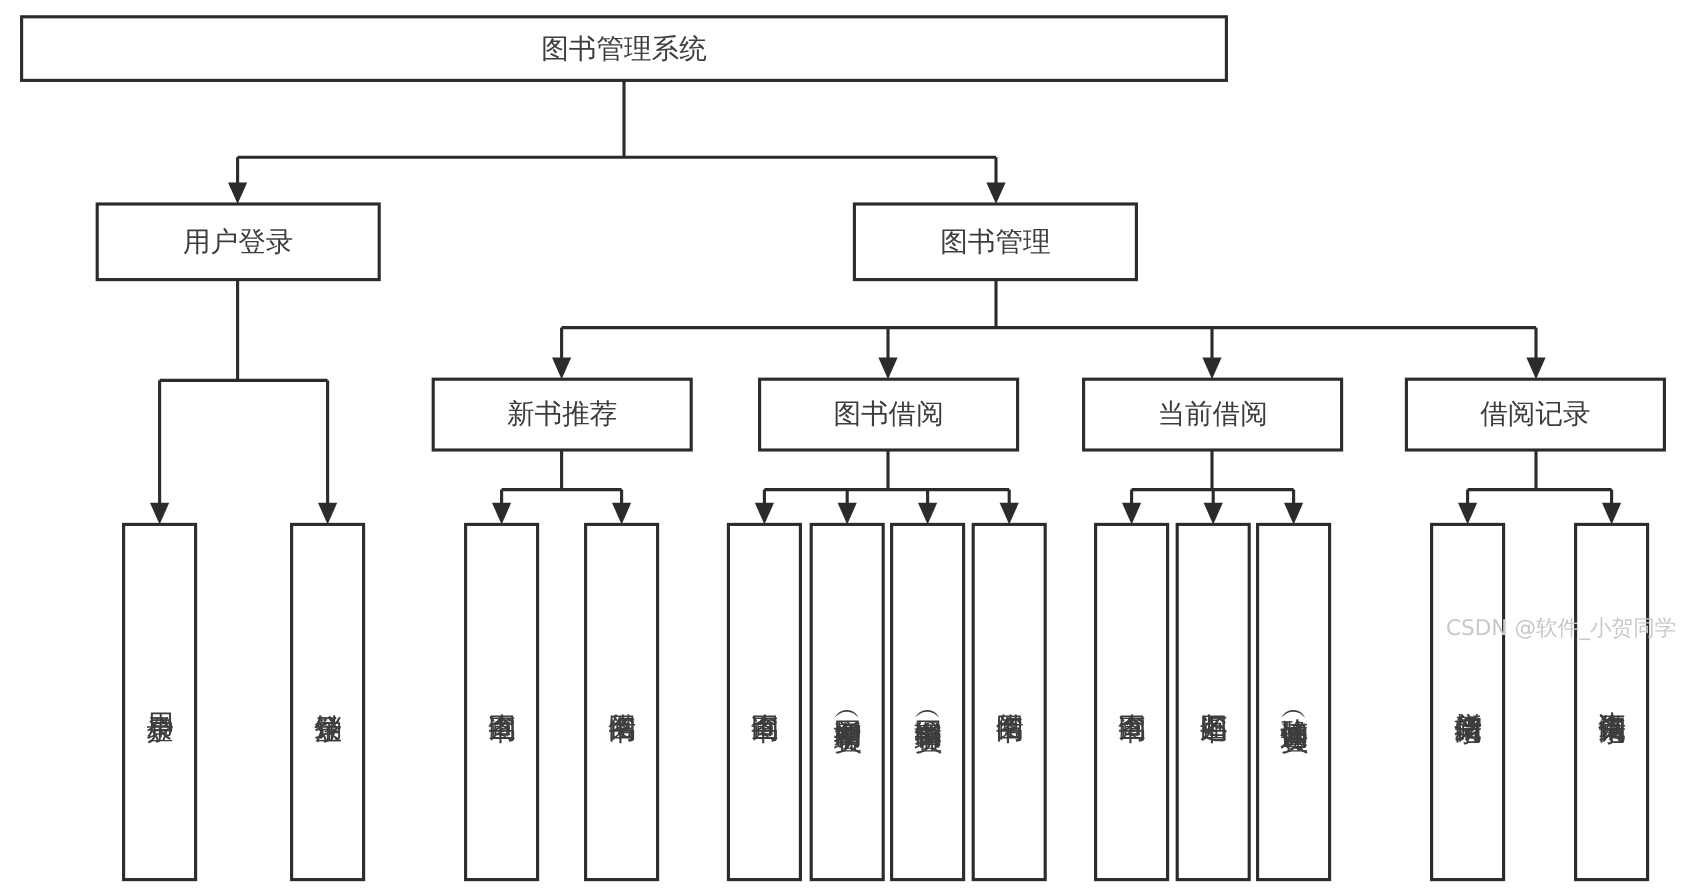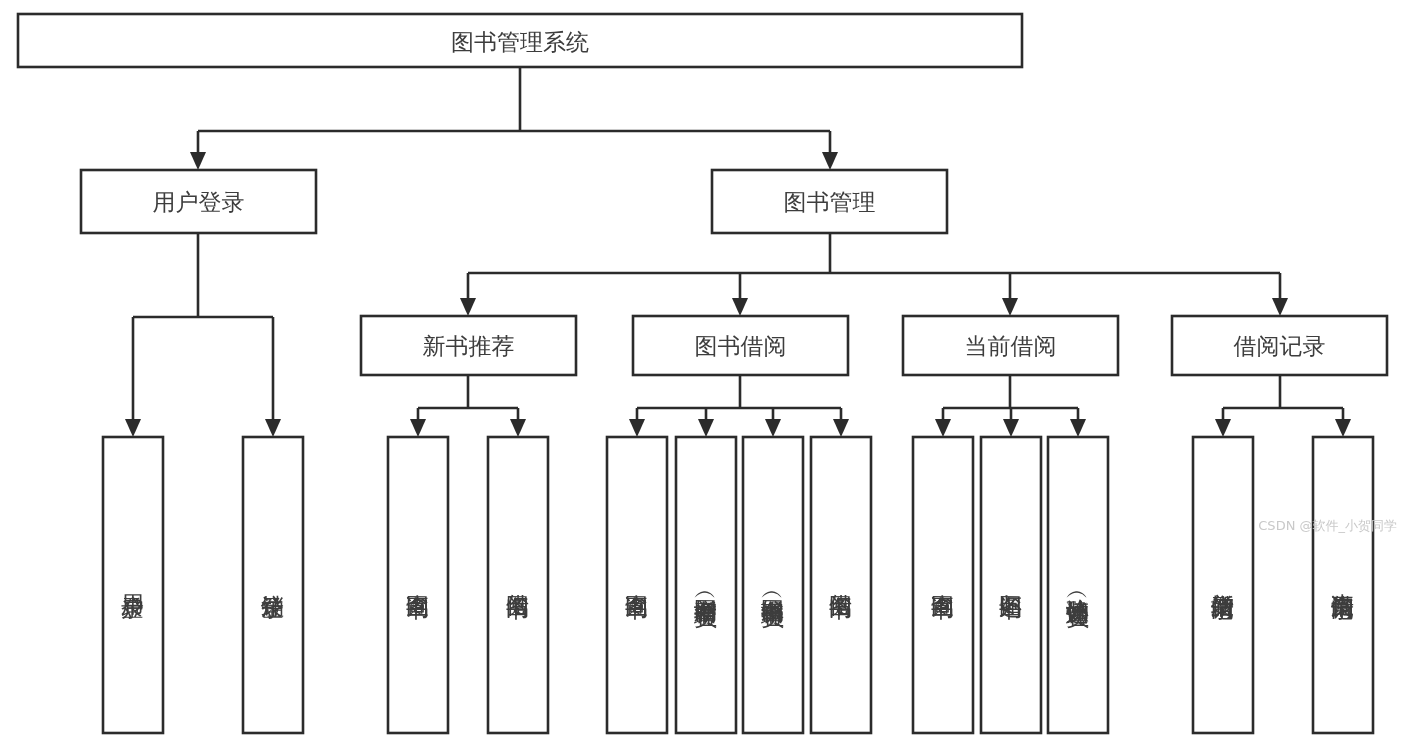--- a/index.html
+++ b/index.html
@@ -14,21 +14,21 @@
   .connector{stroke:#2b2b2b;stroke-width:2.6;fill:none;stroke-linecap:butt;}
   .arrow-head{fill:#2b2b2b;stroke:none;}
   .node-label{
     fill:#3d3d3d;font-family:"DejaVu Sans","Liberation Sans",sans-serif;
     text-anchor:middle;dominant-baseline:central;
   }
   .label-h{font-size:23px;}
   .label-v{font-size:23px;writing-mode:vertical-rl;letter-spacing:1px;}
   .watermark{
     position:absolute;right:8px;bottom:6px;
-    font-size:13px;color:#c9c9c9;white-space:nowrap;
+    font-size:18px;color:#c9c9c9;white-space:nowrap;
     font-family:"DejaVu Sans","Liberation Sans",sans-serif;
     pointer-events:none;
     margin-left:16px;
   }
 </style>
 </head>
 <body>
 
 <div id="diagram-root">
 

